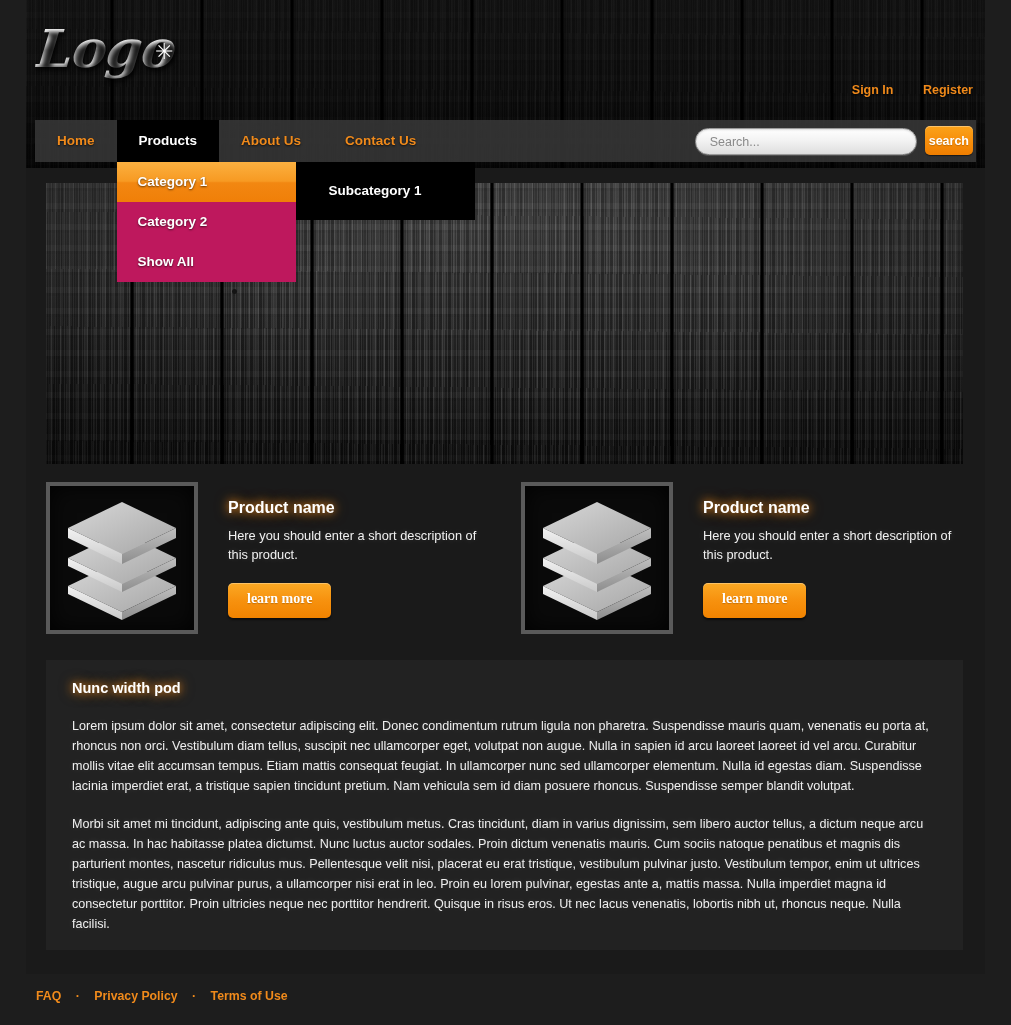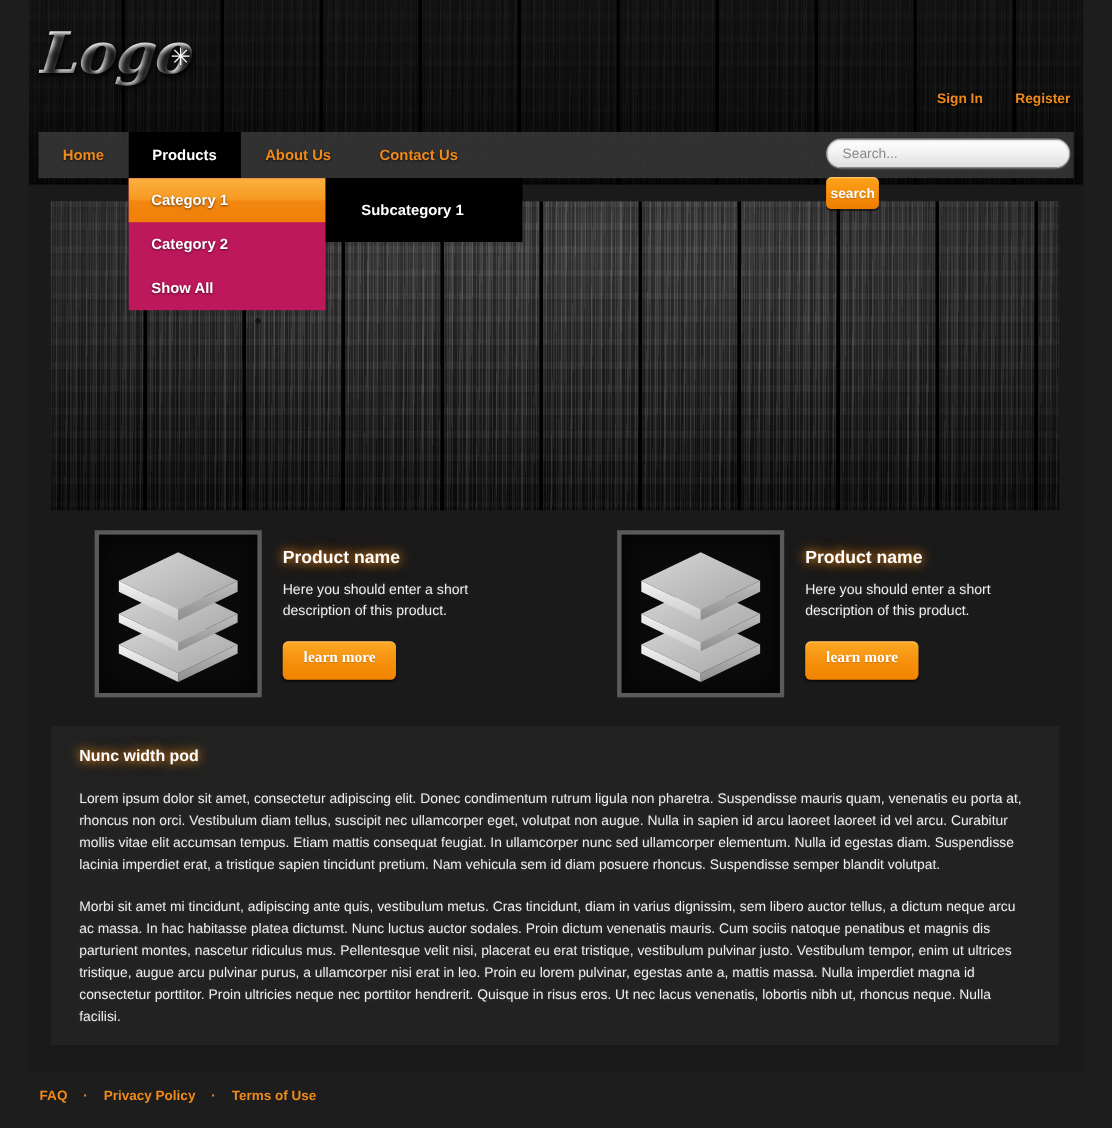--- a/index.html
+++ b/index.html
@@ -129,21 +129,21 @@
     background: #000; list-style: none; margin: 0; padding: 8px;
   }
   .submenu > li > a {
     display: block; height: 42px; line-height: 42px; padding: 0 0 0 25px;
     color: #fff; font-size: 13.5px; font-weight: bold; text-decoration: none;
   }
 
   
   #search-area {
     position: absolute; right: 38px; top: 126px; z-index: 8;
-    display: flex; align-items: flex-start; gap: 8px; flex-direction: column;
+    display: flex; align-items: flex-end; gap: 8px;
   }
   #search-input {
     width: 222px; height: 27px;
     border: 1px solid #9a9a9a; border-radius: 14px;
     background: linear-gradient(180deg, #ffffff 0%, #f3f3f3 45%, #dedede 100%);
     padding: 0 14px; font-size: 12.5px; color: #4d4d4d;
     font-family: "Liberation Sans", sans-serif;
     box-shadow: inset 0 1px 2px rgba(0,0,0,0.15), 0 1px 0 rgba(255,255,255,0.15);
     outline: none;
   }
@@ -176,21 +176,21 @@
   #hero .hero-dot {
     position: absolute; left: 186px; top: 106px; width: 5px; height: 5px;
     border-radius: 50%; background: #141414;
   }
 
   
   #pods {
     position: absolute; left: 20px; top: 314px; width: 917px; height: 160px;
     display: flex; gap: 33px;
   }
-  .pod { width: 442px; display: flex; gap: 19px; margin-left: 40px; }
+  .pod { width: 442px; display: flex; gap: 30px; }
   .pod-thumb {
     width: 152px; height: 152px; flex: 0 0 152px;
     border: 4px solid #5a5a5a; background: #0a0a0a;
     display: flex; align-items: center; justify-content: center;
     box-shadow: inset 0 0 22px rgba(0,0,0,0.9);
   }
   .pod-body { padding-top: 17px; flex: 1; }
   .pod-title {
     margin: 0 0 9px 0; font-size: 16px; font-weight: bold; color: #ffffff;
     text-shadow: 0 0 9px rgba(240,138,27,0.95), 0 0 14px rgba(240,138,27,0.55);

